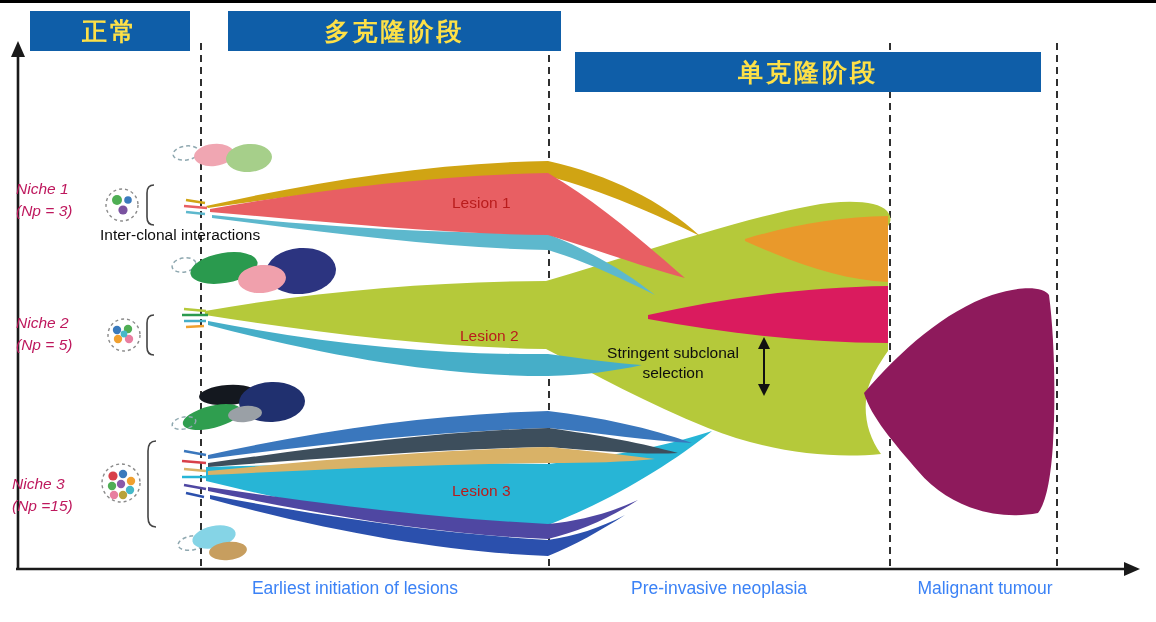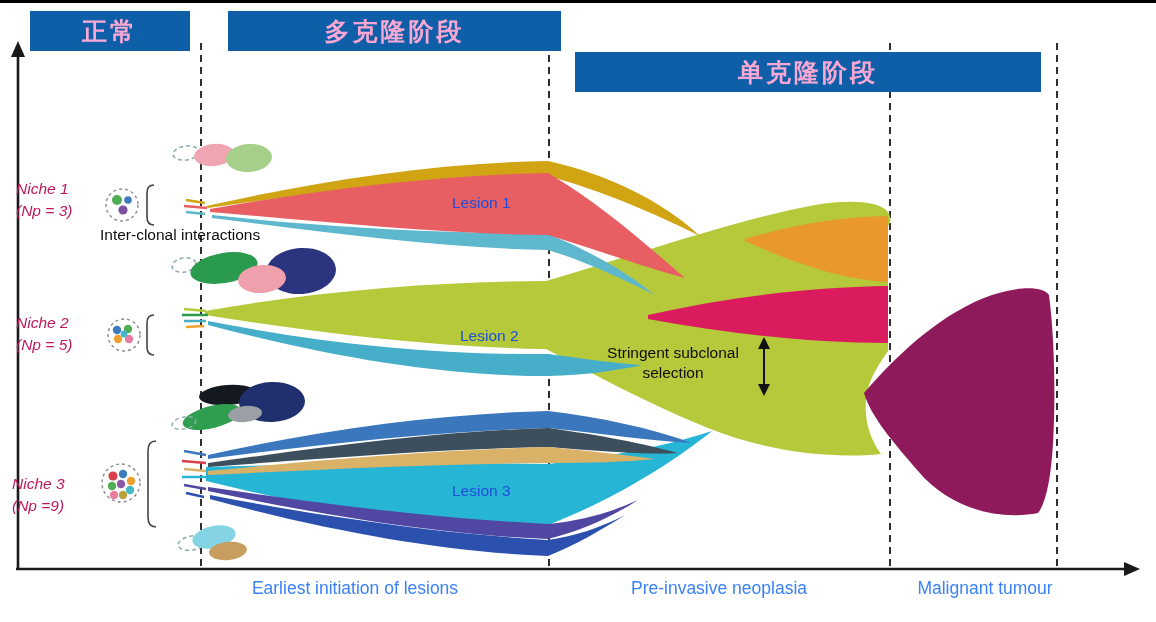--- a/index.html
+++ b/index.html
@@ -4,26 +4,26 @@
 <style>
   html,body{margin:0;padding:0;background:#fff;}
   .canvas{
     position:relative;width:1156px;height:622px;background:#ffffff;
     font-family:"Liberation Sans","DejaVu Sans",sans-serif;
     overflow:hidden;border-top:3px solid #000;box-sizing:border-box;
   }
   .diagram-svg{position:absolute;left:0;top:0;width:1156px;height:622px;}
   .hdr{
     position:absolute;top:8px;height:40px;display:flex;align-items:center;justify-content:center;
-    color:#f9a8d4;font-weight:bold;font-size:25px;letter-spacing:3px;
+    color:#fde047;font-weight:bold;font-size:25px;letter-spacing:3px;
   }
   #hdr-normal{left:30px;width:160px;}
   #hdr-poly{left:213px;width:333px;margin-left:15px;}
   #hdr-mono{left:575px;width:466px;}
-  .lesion-label{position:absolute;color:#1d4ed8;font-size:15.5px;font-weight:normal;}
+  .lesion-label{position:absolute;color:#b91c1c;font-size:15.5px;font-weight:normal;}
   #lesion1-label{left:452px;top:191px;}
   #lesion2-label{left:452px;top:324px;margin-left:8px;}
   #lesion3-label{left:452px;top:479px;}
   .niche{position:absolute;color:#be185d;font-size:15.5px;line-height:1.4;width:92px;text-align:left;font-style:italic;}
   #niche1-block{left:16px;top:175px;}
   #niche2-block{left:16px;top:309px;}
   #niche3-block{left:12px;top:454px;margin-top:16px;}
   .annot{position:absolute;color:#0d0d0d;font-size:15.5px;}
   #interclonal-label{left:100px;top:223px;}
   #stringent-label{left:588px;top:340px;width:170px;text-align:center;line-height:1.3;}
@@ -156,21 +156,21 @@
   <div class="niche" id="niche1-block">
     <div>Niche 1</div>
     <div>(Np = 3)</div>
   </div>
   <div class="niche" id="niche2-block">
     <div>Niche 2</div>
     <div>(Np = 5)</div>
   </div>
   <div class="niche" id="niche3-block">
     <div>Niche 3</div>
-    <div>(Np =9)</div>
+    <div>(Np =15)</div>
   </div>
 
   <div class="annot" id="stringent-label">
     <div>Stringent subclonal</div>
     <div>selection</div>
   </div>
   <div class="annot" id="interclonal-label">Inter-clonal interactions</div>
 
   <div class="lesion-label" id="lesion1-label">Lesion 1</div>
   <div class="lesion-label" id="lesion2-label">Lesion 2</div>

